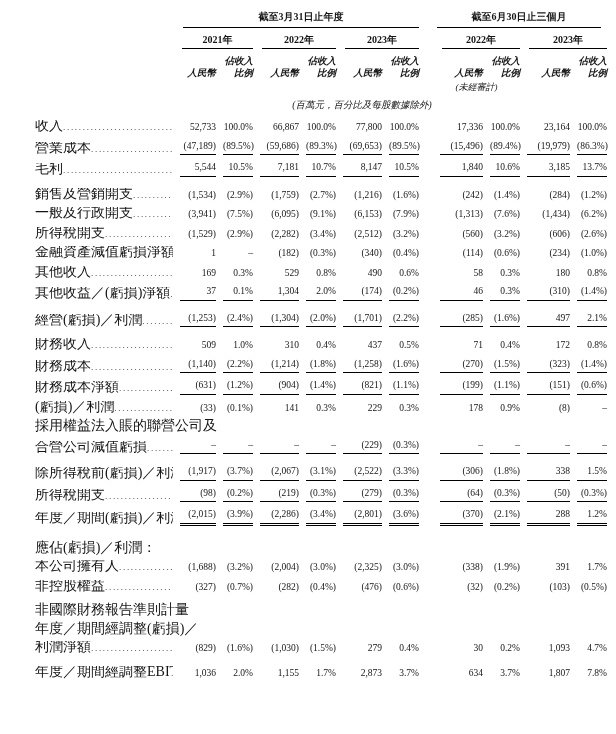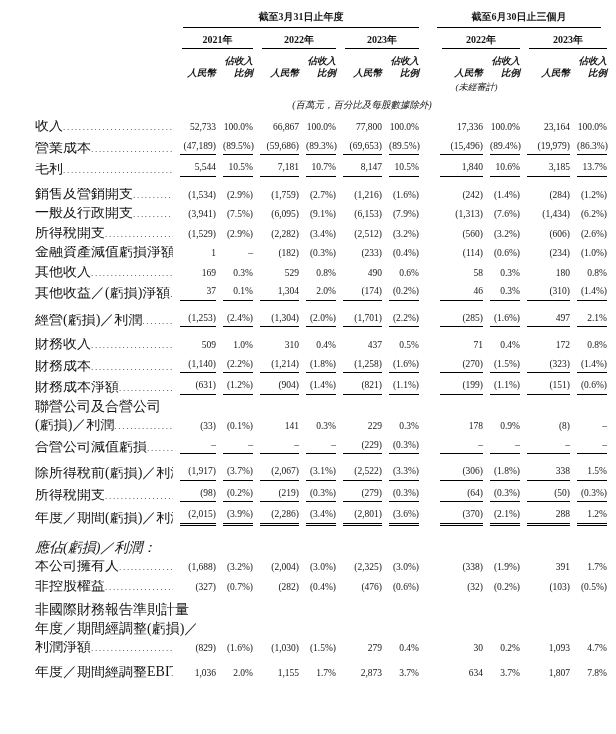--- a/index.html
+++ b/index.html
@@ -38,21 +38,21 @@
   .note-nudge { display: inline-block; transform: translateX(-28px); }
 
   
   td.lbl { text-align: left; font-size: 14px; overflow: hidden; }
   td.num { text-align: right; }
   .v { margin-left: 7px; }
   .u  { border-bottom: 1px solid #000; padding-bottom: 2px; }
   .uu { border-bottom: 3px double #000; padding-bottom: 2px; }
   tr.b { font-weight: bold; }
   tr.g  > td { padding-top: 8px; }
-  tr.g2 > td { padding-top: 13px; font-style: italic; }
+  tr.g2 > td { padding-top: 13px; }
   .ind { padding-left: 11px; }
   .lf { display: flex; align-items: baseline; overflow: hidden; }
   .lt { white-space: nowrap; }
   .dots { flex: 1; overflow: hidden; white-space: nowrap; font-size: 9px; letter-spacing: 1.7px; }
   .dots::after { content: "......................................................................"; }
 </style>
 </head>
 <body>
 
 <div class="page">
@@ -395,21 +395,21 @@
           <td class="num">
             <div class="v">–</div>
           </td>
           <td class="num">
             <div class="v">(182)</div>
           </td>
           <td class="num">
             <div class="v">(0.3%)</div>
           </td>
           <td class="num">
-            <div class="v">(233)</div>
+            <div class="v">(340)</div>
           </td>
           <td class="num">
             <div class="v">(0.4%)</div>
           </td>
           <td></td>
           <td class="num">
             <div class="v">(114)</div>
           </td>
           <td class="num">
             <div class="v">(0.6%)</div>
@@ -649,23 +649,20 @@
             <div class="v u">(1.1%)</div>
           </td>
           <td class="num">
             <div class="v u">(151)</div>
           </td>
           <td class="num">
             <div class="v u">(0.6%)</div>
           </td>
         </tr>
         <tr>
-          <td colspan="12" class="lbl ind">聯營公司及合營公司</td>
-        </tr>
-        <tr>
           <td class="lbl ind">
             <div class="lf">
               <span class="lt">(虧損)／利潤</span>
               <span class="dots"></span>
             </div>
           </td>
           <td class="num">
             <div class="v">(33)</div>
           </td>
           <td class="num">
@@ -689,20 +686,23 @@
           </td>
           <td class="num">
             <div class="v">0.9%</div>
           </td>
           <td class="num">
             <div class="v">(8)</div>
           </td>
           <td class="num">
             <div class="v">–</div>
           </td>
+        </tr>
+        <tr>
+          <td colspan="12" class="lbl">採用權益法入賬的聯營公司及</td>
         </tr>
         <tr>
           <td class="lbl ind">
             <div class="lf">
               <span class="lt">合營公司減值虧損</span>
               <span class="dots"></span>
             </div>
           </td>
           <td class="num">
             <div class="v u">–</div>

